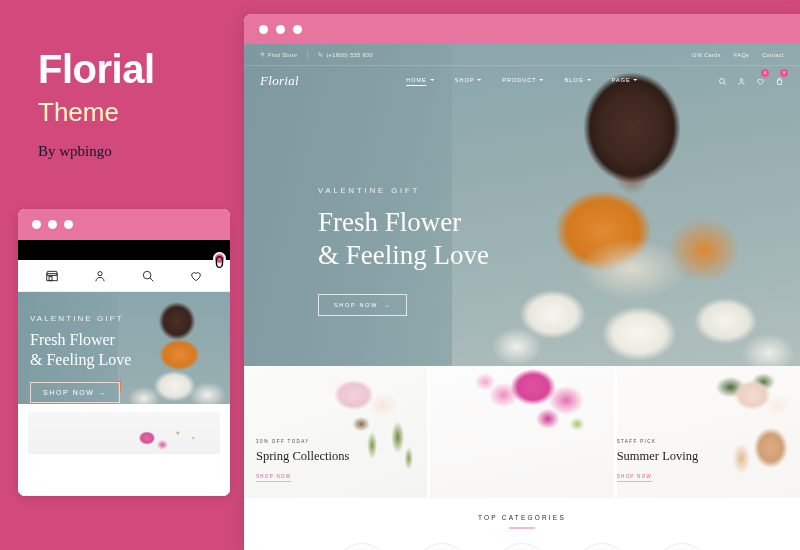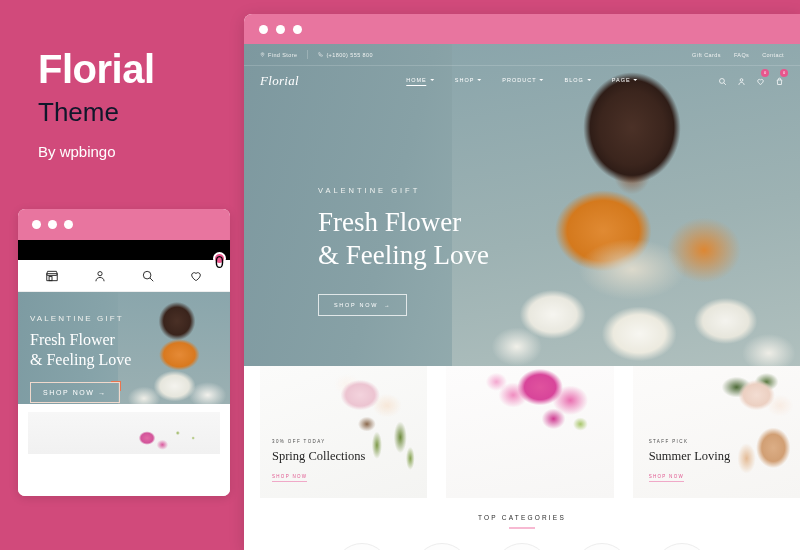--- a/index.html
+++ b/index.html
@@ -10,25 +10,25 @@
     position:relative;
   }
 
   
   .brand { position:absolute; left:38px; top:48px; width:200px; }
   .brand-title {
     font-size:40px; font-weight:bold; color:#ffffff;
     letter-spacing:-0.5px; line-height:1.05;
   }
   .brand-sub {
-    font-size:26px; color:#0f172a; font-weight:300;
+    font-size:26px; color:#fef9c3; font-weight:300;
     margin-top:8px; line-height:1.1;
   }
   .brand-by {
-    font-size:15px; color:#ffffff; margin-top:16px; font-weight:300;
+    font-size:15px; color:#0f172a; margin-top:16px; font-weight:300;font-family:Liberation Serif, serif;
   }
 
   
   .mobile {
     position:absolute; left:18px; top:209px; width:212px; height:287px;
     background:#ffffff; border-radius:7px; overflow:hidden;
     box-shadow:0 2px 10px rgba(0,0,0,.13);
   }
   .m-chrome {
     height:31px; background:#e8759f; display:flex; align-items:center;
@@ -174,21 +174,21 @@
     font-size:27px; line-height:1.24; color:#ffffff; margin-top:11px;
   }
   .d-btn {
     margin-top:21px; display:inline-flex; align-items:center; gap:6px;
     border:1px solid rgba(255,255,255,.75); padding:7px 15px;
     font-size:5.5px; letter-spacing:1.7px; color:#ffffff;
   }
 
   
   .d-promos { display:flex; height:132px; background:#ffffff; gap:3px; }
-  .promo { flex:1; position:relative; overflow:hidden; background:#fafafa;margin-left:16px; }
+  .promo { flex:1; position:relative; overflow:hidden; background:#fafafa; }
   .promo-art { position:absolute; inset:0; }
   .promo1 .promo-art {
     background:
       radial-gradient(ellipse 26px 20px at 60% 22%, #f3d3dd 0%, #ecc4d1 55%, transparent 76%),
       radial-gradient(ellipse 20px 16px at 76% 30%, #f7e7d8 0%, transparent 74%),
       radial-gradient(ellipse 17px 14px at 52% 14%, #fbf4ef 0%, transparent 76%),
       radial-gradient(ellipse 9px 22px at 84% 54%, #6e8b3d 0%, transparent 72%),
       radial-gradient(ellipse 7px 19px at 70% 60%, #7d9a49 0%, transparent 72%),
       radial-gradient(ellipse 6px 16px at 90% 70%, #85a250 0%, transparent 72%),
       radial-gradient(ellipse 12px 10px at 64% 44%, #8c6a4e 0%, transparent 74%),
@@ -210,21 +210,21 @@
       radial-gradient(ellipse 18px 15px at 88% 30%, #f8ece3 0%, transparent 74%),
       radial-gradient(ellipse 20px 14px at 62% 16%, #4e6b38 0%, transparent 74%),
       radial-gradient(ellipse 16px 12px at 80% 12%, #5d7a42 0%, transparent 74%),
       radial-gradient(ellipse 22px 26px at 84% 62%, #dcae86 0%, #d19f74 52%, transparent 78%),
       radial-gradient(ellipse 12px 20px at 68% 70%, #e4bb96 0%, transparent 76%),
       linear-gradient(165deg,#fcfbfa 0%,#f6f5f3 100%);
   }
   .promo-txt {
     position:absolute; left:12px; bottom:16px; z-index:3;
   }
-  .promo3 .promo-txt { left:16px; }
+  .promo3 .promo-txt { left:0; }
   .p-eyebrow {
     font-size:4.5px; letter-spacing:1.4px; color:#4a4a4a; font-weight:400;
   }
   .p-title {
     font-family:"Liberation Serif", serif; font-size:12.5px; color:#1f1f1f;
     margin-top:5px; font-weight:400;
   }
   .p-link {
     margin-top:6px; font-size:4.5px; letter-spacing:1.3px; color:#e0568f;
     border-bottom:1px solid #f0a9c8; display:inline-block; padding-bottom:2px;

